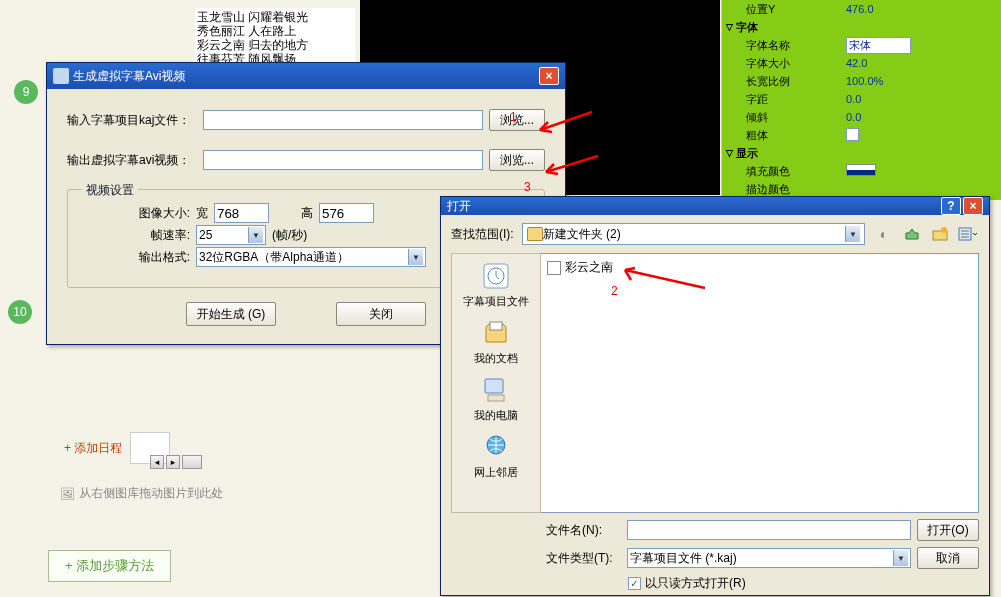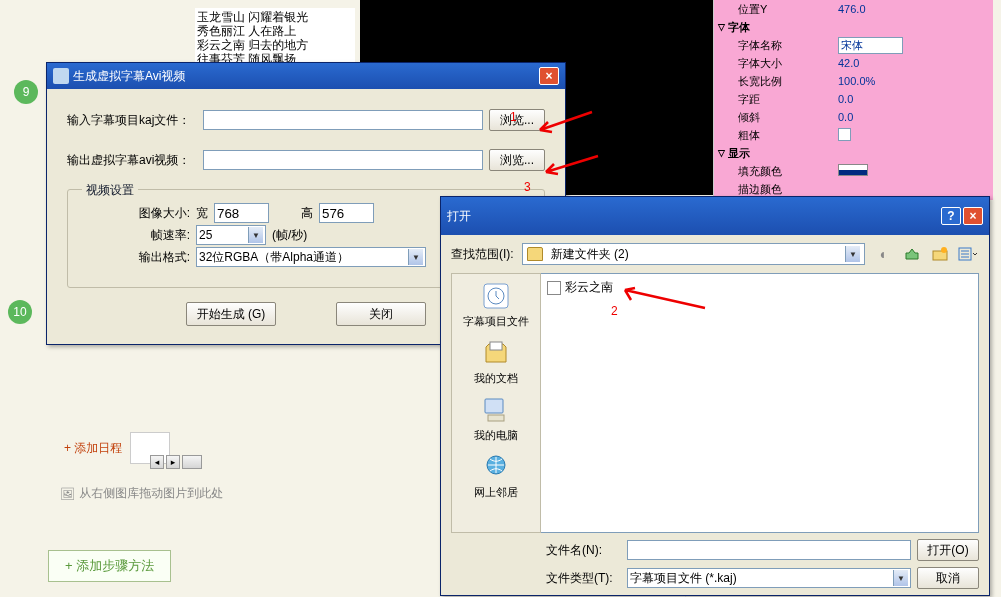--- a/index.html
+++ b/index.html
@@ -64,24 +64,24 @@
   border: 1px solid #a8c08f;
   background: #fafff5;
   color: #5a9a3c;
   padding: 6px 16px;
   font-size: 13px;
 }
 
 
 .prop-panel {
   position: absolute;
-  right: 8px;
+  right: 0;
   top: 0;
   width: 280px;
-  background: #f9a8d4;
+  background: #84cc16;
   border-left: 1px solid #ccc;
   height: 200px;
   overflow: hidden;
 }
 .prop-row {
   display: flex;
   height: 18px;
   align-items: center;
   font-size: 11px;
   padding-left: 24px;
@@ -256,21 +256,21 @@
   top: 196px;
   width: 550px;
   height: 400px;
   background: #ece9d8;
   border: 1px solid #0a246a;
   box-shadow: 2px 2px 4px rgba(0,0,0,0.3);
 }
 .titlebar2 {
   background: linear-gradient(#2a6ad0, #1c4fb0);
   color: #fff;
-  padding: 10px 6px;
+  padding: 0 6px;
   font-size: 12px;
   display: flex;
   align-items: center;
   justify-content: space-between;
 }
 .title-right-btns { display: flex; gap: 2px; }
 .help-btn {
   width: 20px;
   height: 18px;
   background: #2a6ad0;
@@ -290,21 +290,21 @@
   margin-bottom: 8px;
 }
 .lookin-select {
   flex: 1;
   height: 22px;
   border: 1px solid #7f9db9;
   background: #fff;
   display: flex;
   align-items: center;
   padding: 0 4px;
-  gap: 8px;
+  gap: 0;
 }
 .folder-ico {
   width: 16px; height: 14px;
   background: #f5d77a;
   border: 1px solid #b08a2a;
   border-radius: 2px 2px 0 0;
 }
 .nav-icons { display: flex; gap: 6px; align-items: center; }
 .nav-ico {
   width: 22px;

